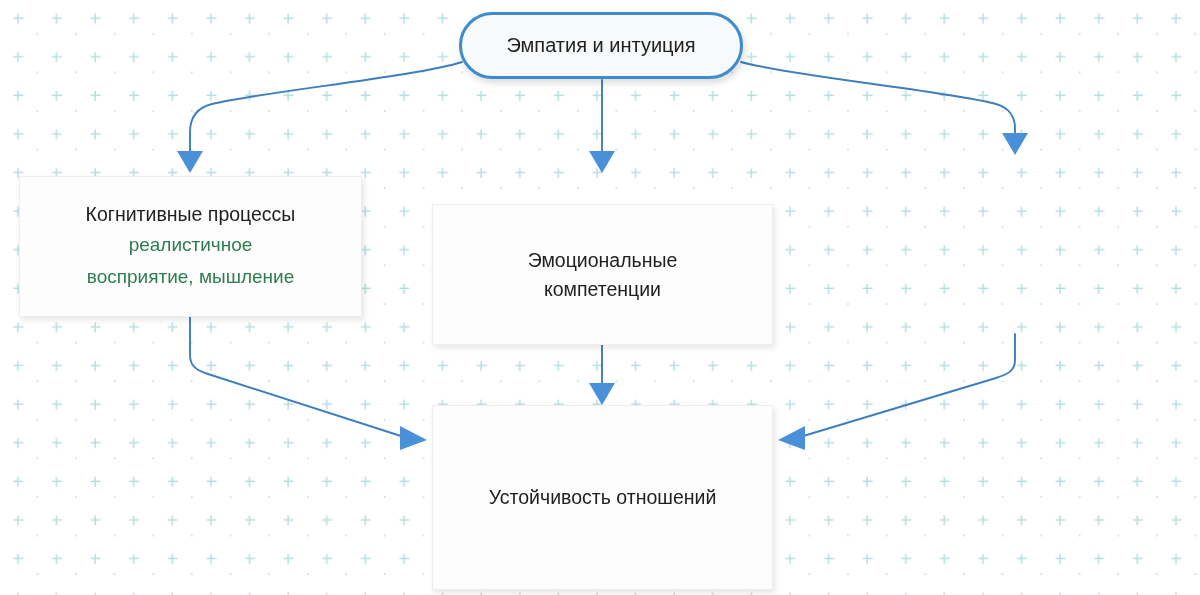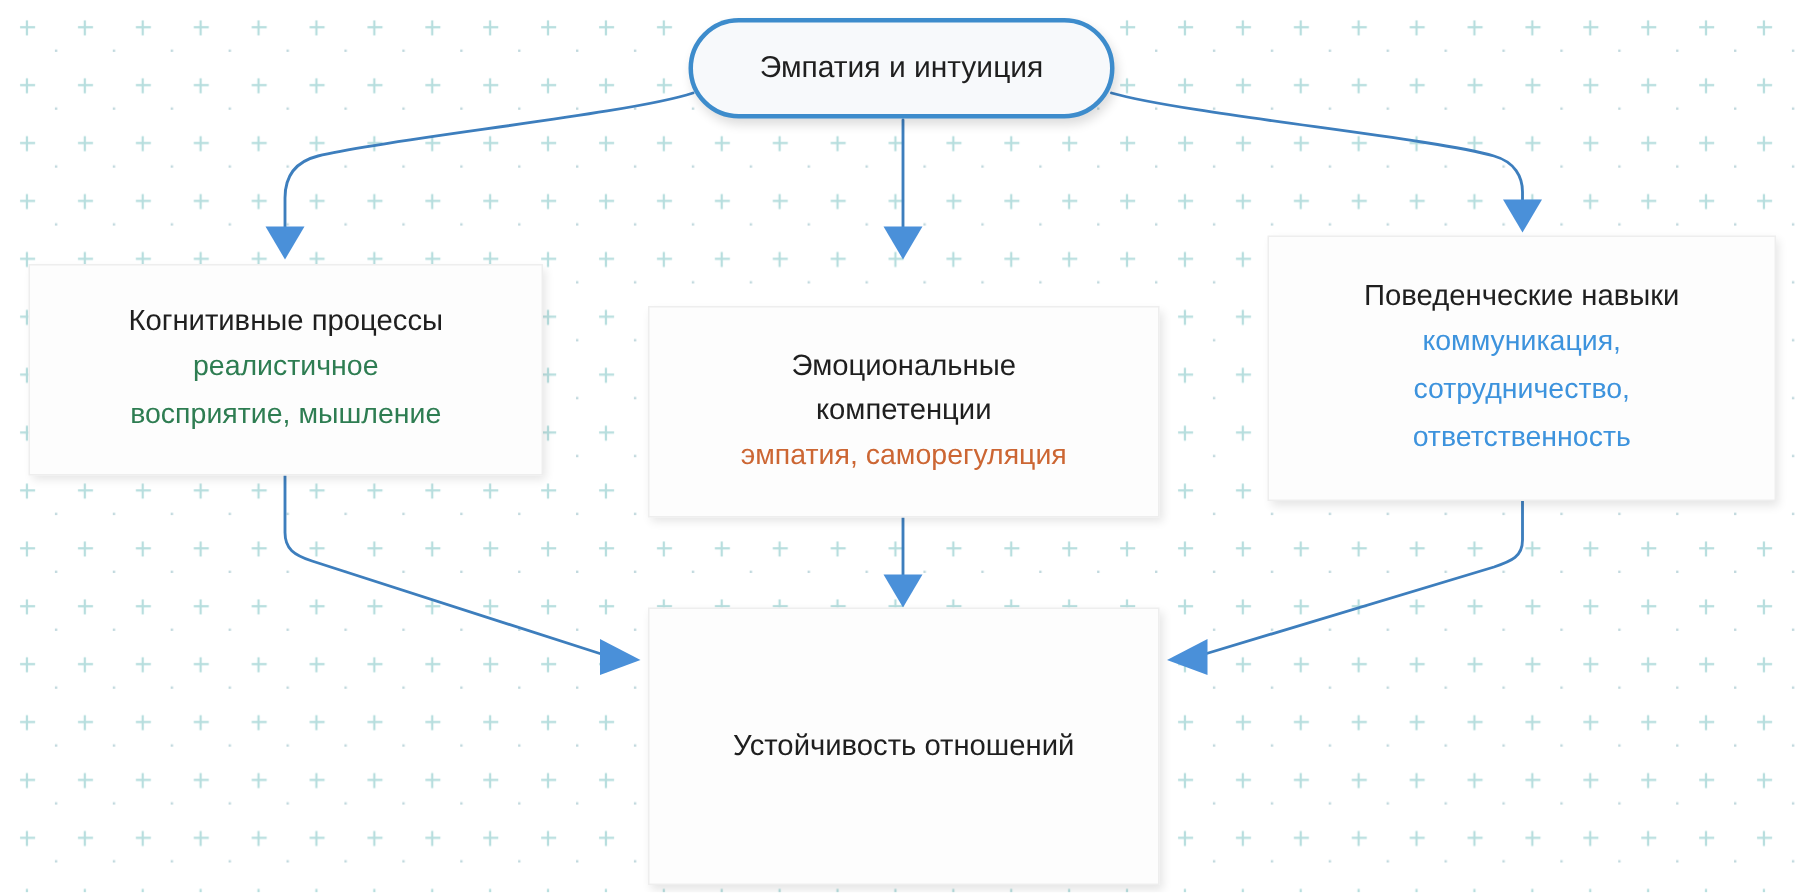--- a/index.html
+++ b/index.html
@@ -185,27 +185,20 @@
 
   <div class="node" id="node-cognitive">
     <div class="node-title">Когнитивные процессы</div>
     <div class="node-sub" style="color:#2e7d52;">реалистичное
 восприятие, мышление</div>
   </div>
 
   <div class="node" id="node-emotional">
     <div class="node-title">Эмоциональные
 компетенции</div>
-    <div class="node-sub" style="color:#cc6633;">эмпатия, саморегуляция</div>
-  </div>
-
-  <div class="node" id="node-behavioral">
-    <div class="node-title">Поведенческие навыки</div>
-    <div class="node-sub" style="color:#3d93dd;">коммуникация,
-сотрудничество,
-ответственность</div>
-  </div>
+  </div>
+
 
   <div class="node" id="node-outcome">
     <div class="node-title">Устойчивость отношений</div>
   </div>
 
 </div>
 
 </body></html>

